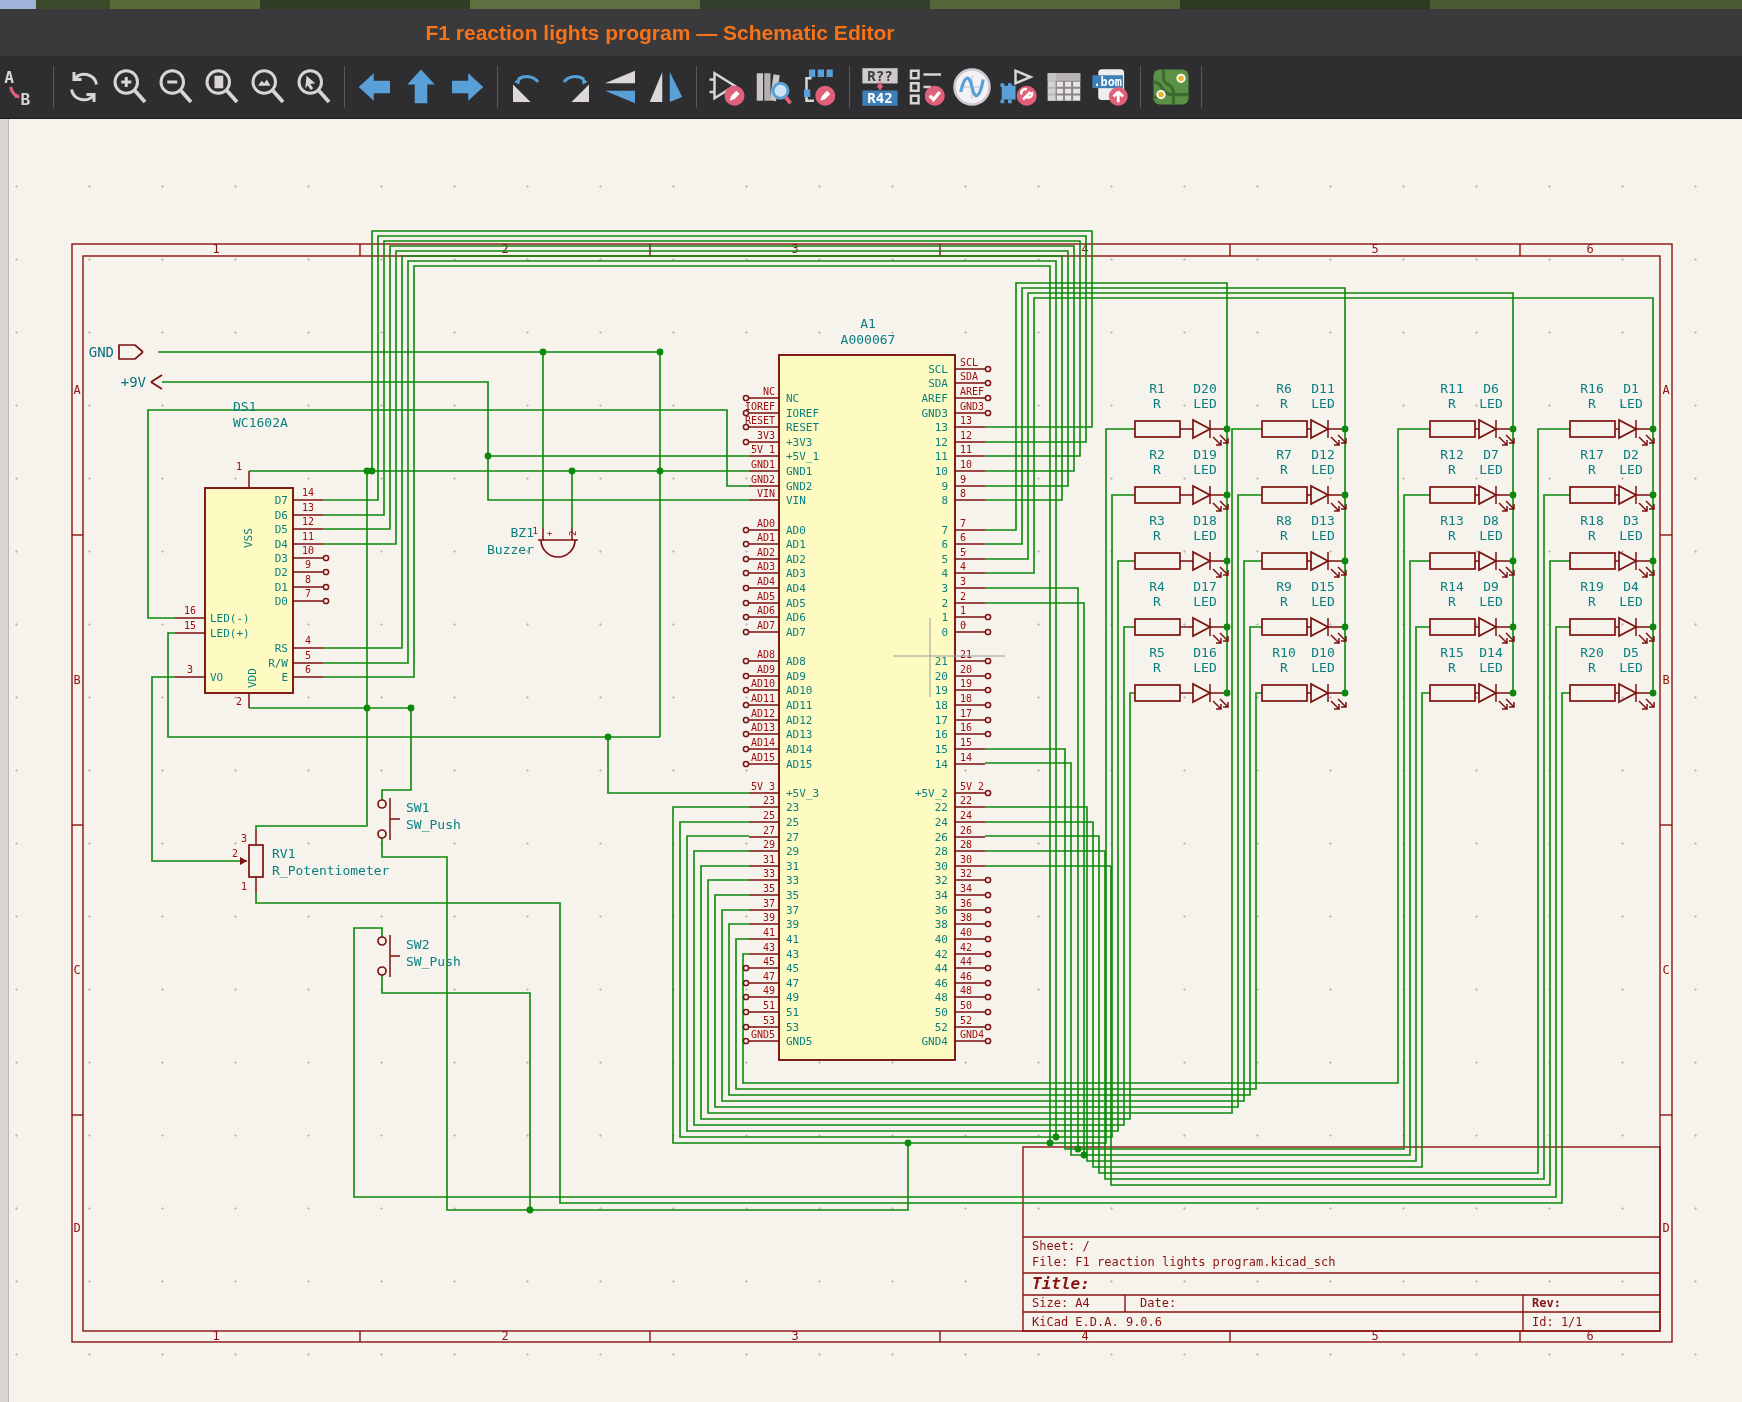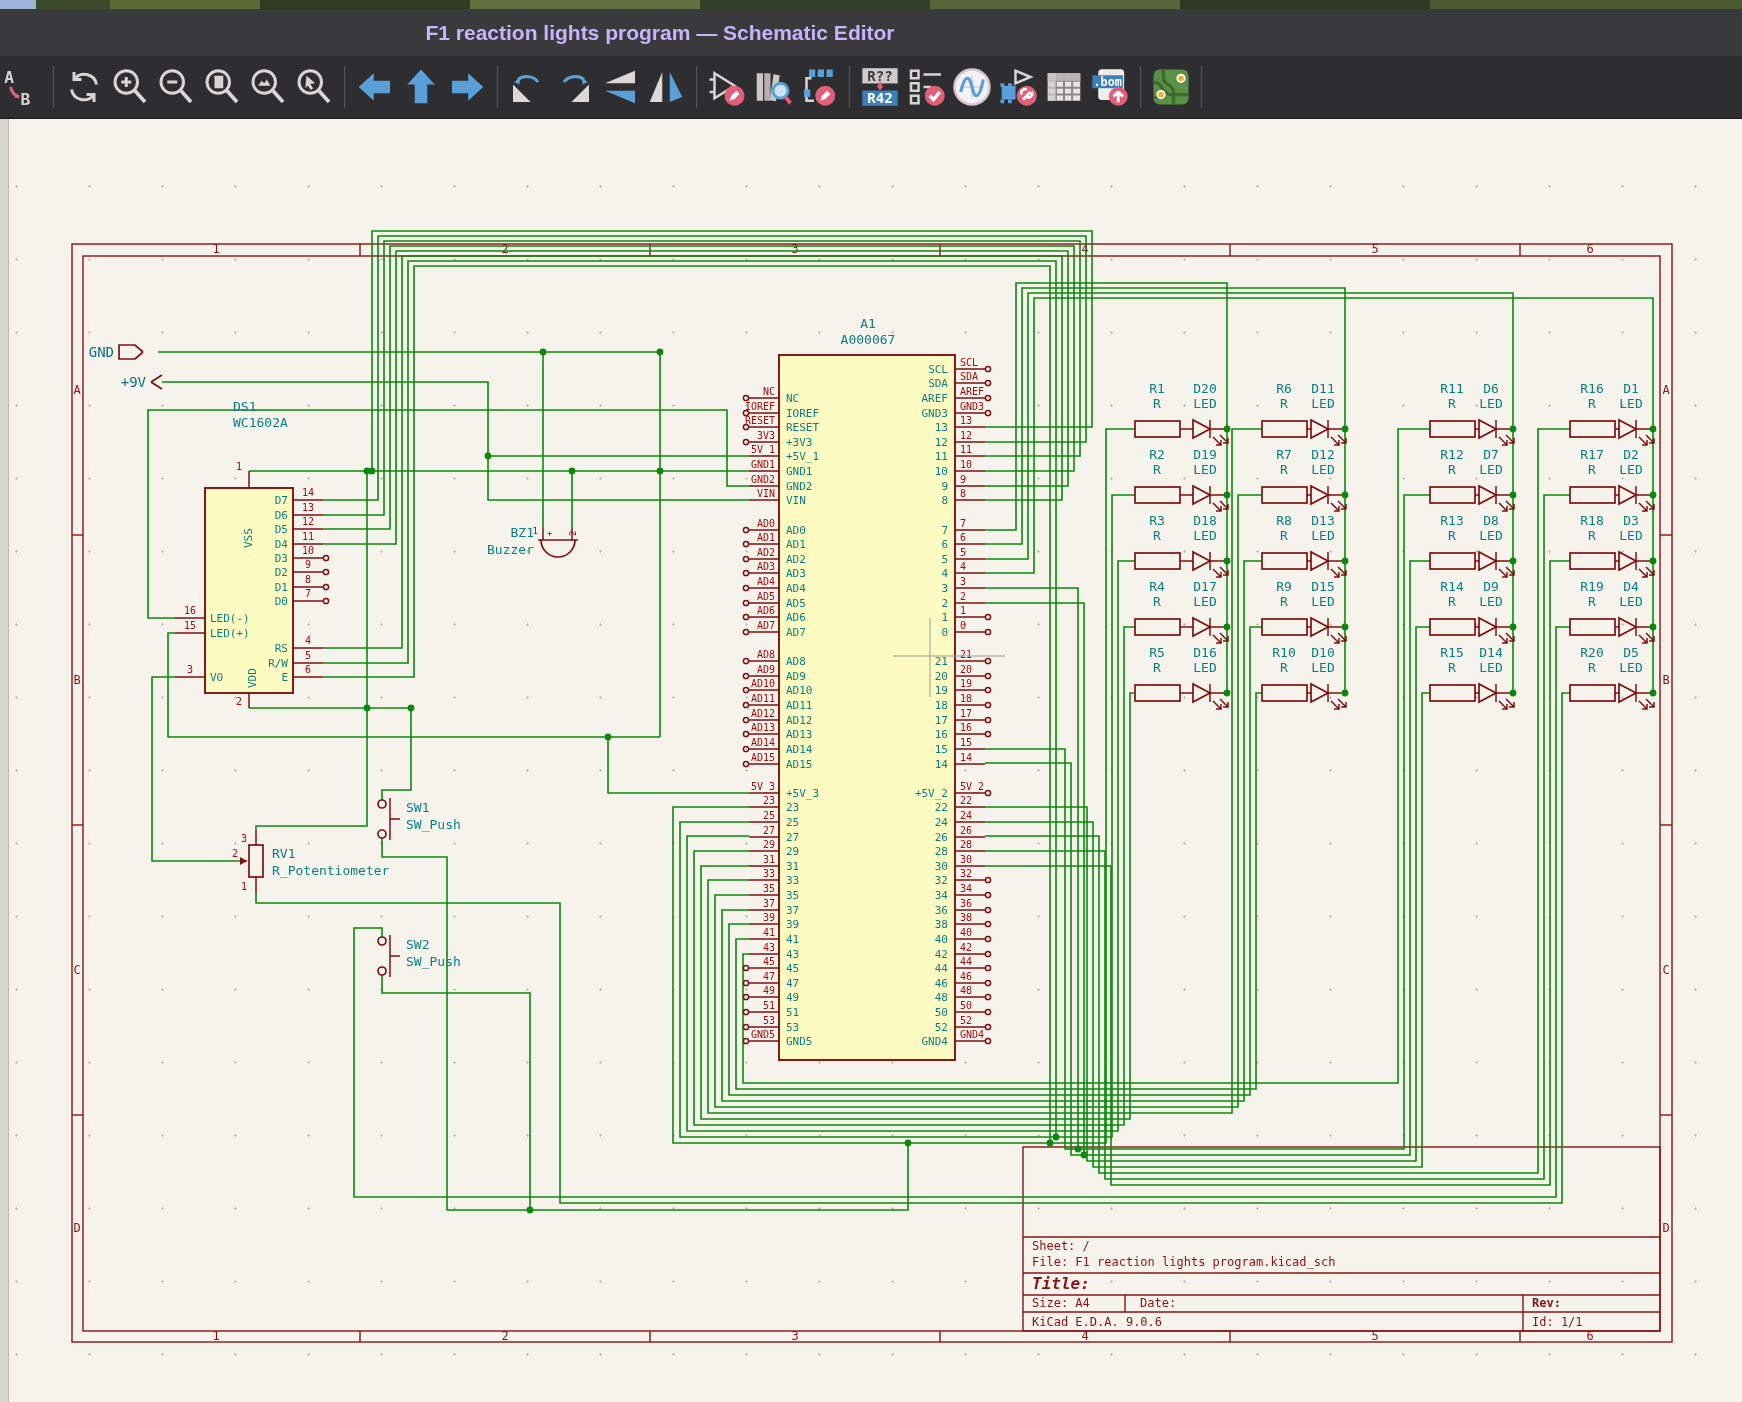--- a/index.html
+++ b/index.html
@@ -4,21 +4,21 @@
 <style>
   html,body{margin:0;padding:0}
   body{width:1742px;height:1402px;position:relative;overflow:hidden;
        font-family:"Liberation Sans",sans-serif;background:#f5f3ec}
   .wallpaper{position:absolute;top:0;left:0;width:1742px;height:9px;z-index:40;
     background:linear-gradient(90deg,#9fb3d8 0 36px,#3c4a2c 36px 110px,#5a6b38 110px 260px,
     #2f3d24 260px 470px,#5f7040 470px 700px,#31402a 700px 930px,#55663a 930px 1180px,
     #2c3a24 1180px 1430px,#4a5a32 1430px 1742px)}
   .titlebar{position:absolute;top:9px;left:0;width:1742px;height:47px;background:#3a3a3c;z-index:40}
   .titlebar .t{position:absolute;left:0;top:0;width:1320px;height:47px;line-height:47px;
-    text-align:center;color:#c4b5fd;font-size:21px;font-weight:bold}
+    text-align:center;color:#f97316;font-size:21px;font-weight:bold}
   .toolbar{position:absolute;top:56px;left:0;width:1742px;height:62px;background:#2e2e30;
     z-index:40;display:flex;align-items:center;border-bottom:1px solid #1c1c1c}
   .tb{width:46px;height:48px;display:flex;align-items:center;justify-content:center;flex:0 0 auto}
   .tb svg{width:40px;height:40px}
   .sep{width:1px;height:42px;background:#585858;margin:0 7px;flex:0 0 auto}
   .canvas{position:absolute;top:118px;left:0;width:1742px;height:1284px;background-color:#f5f3ec;
     background-image:radial-gradient(circle,#c6c4bd 1.2px,transparent 1.4px);
     background-size:73px 73px;background-position:-20px -41px}
   .leftstrip{position:absolute;top:118px;left:0;width:8px;height:1284px;background:#d8d6d1;
     border-right:1px solid #bab8b2;z-index:5}

